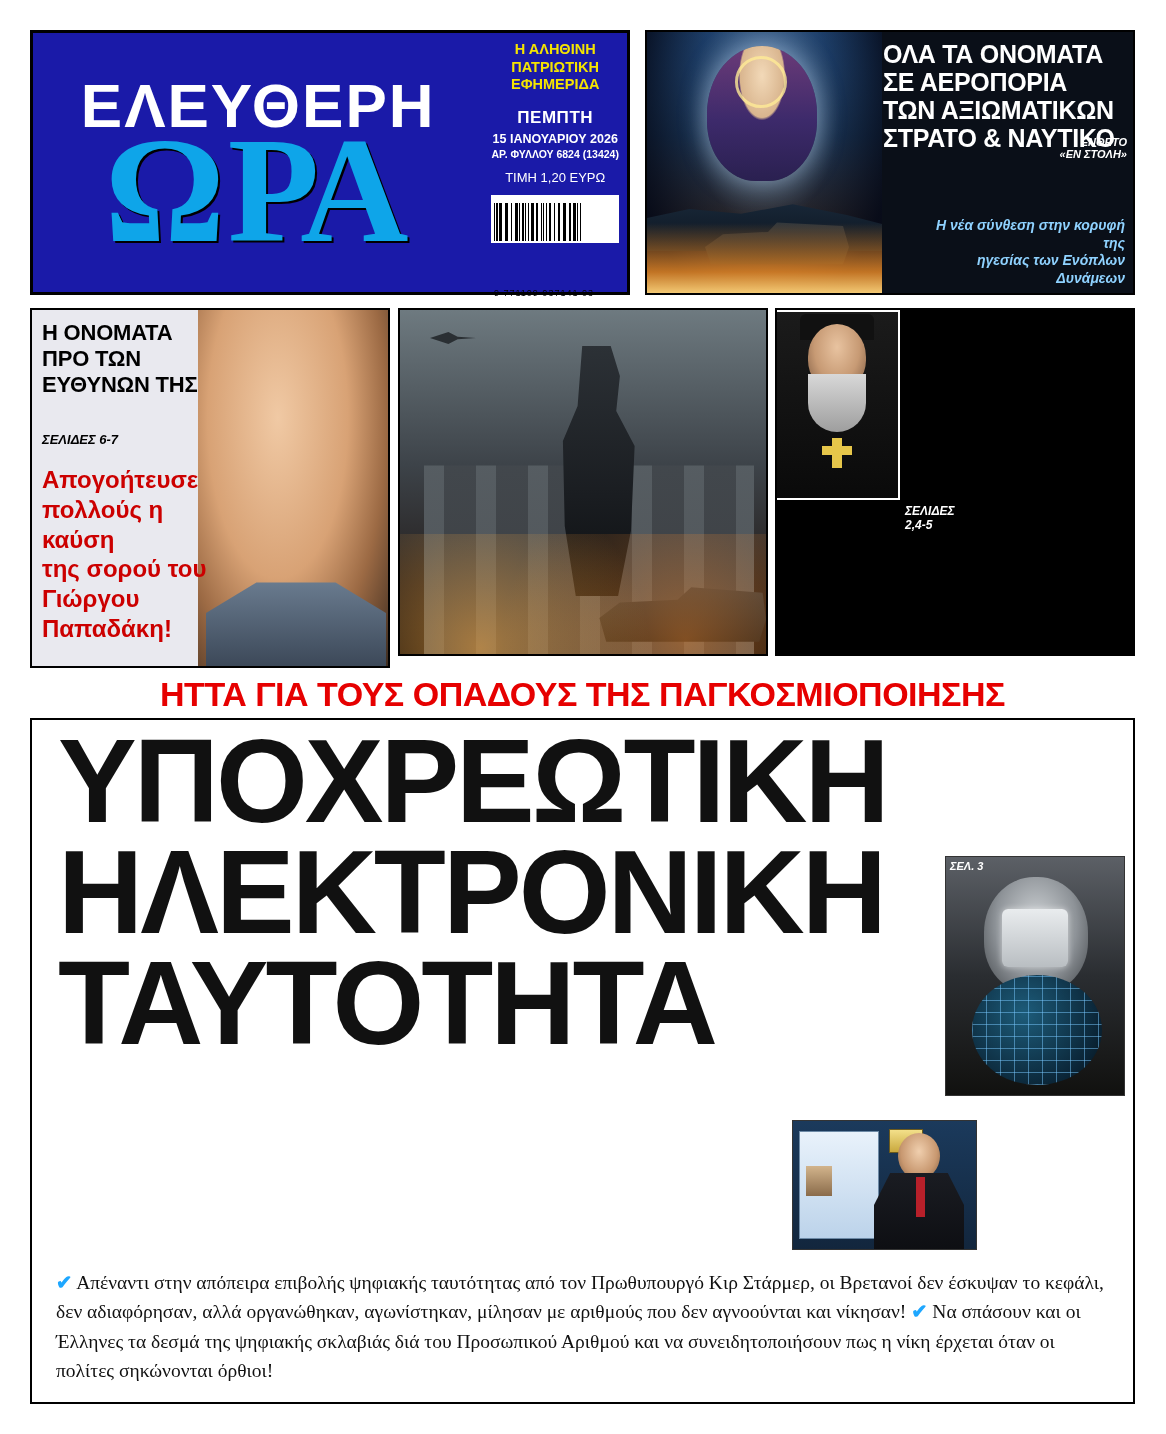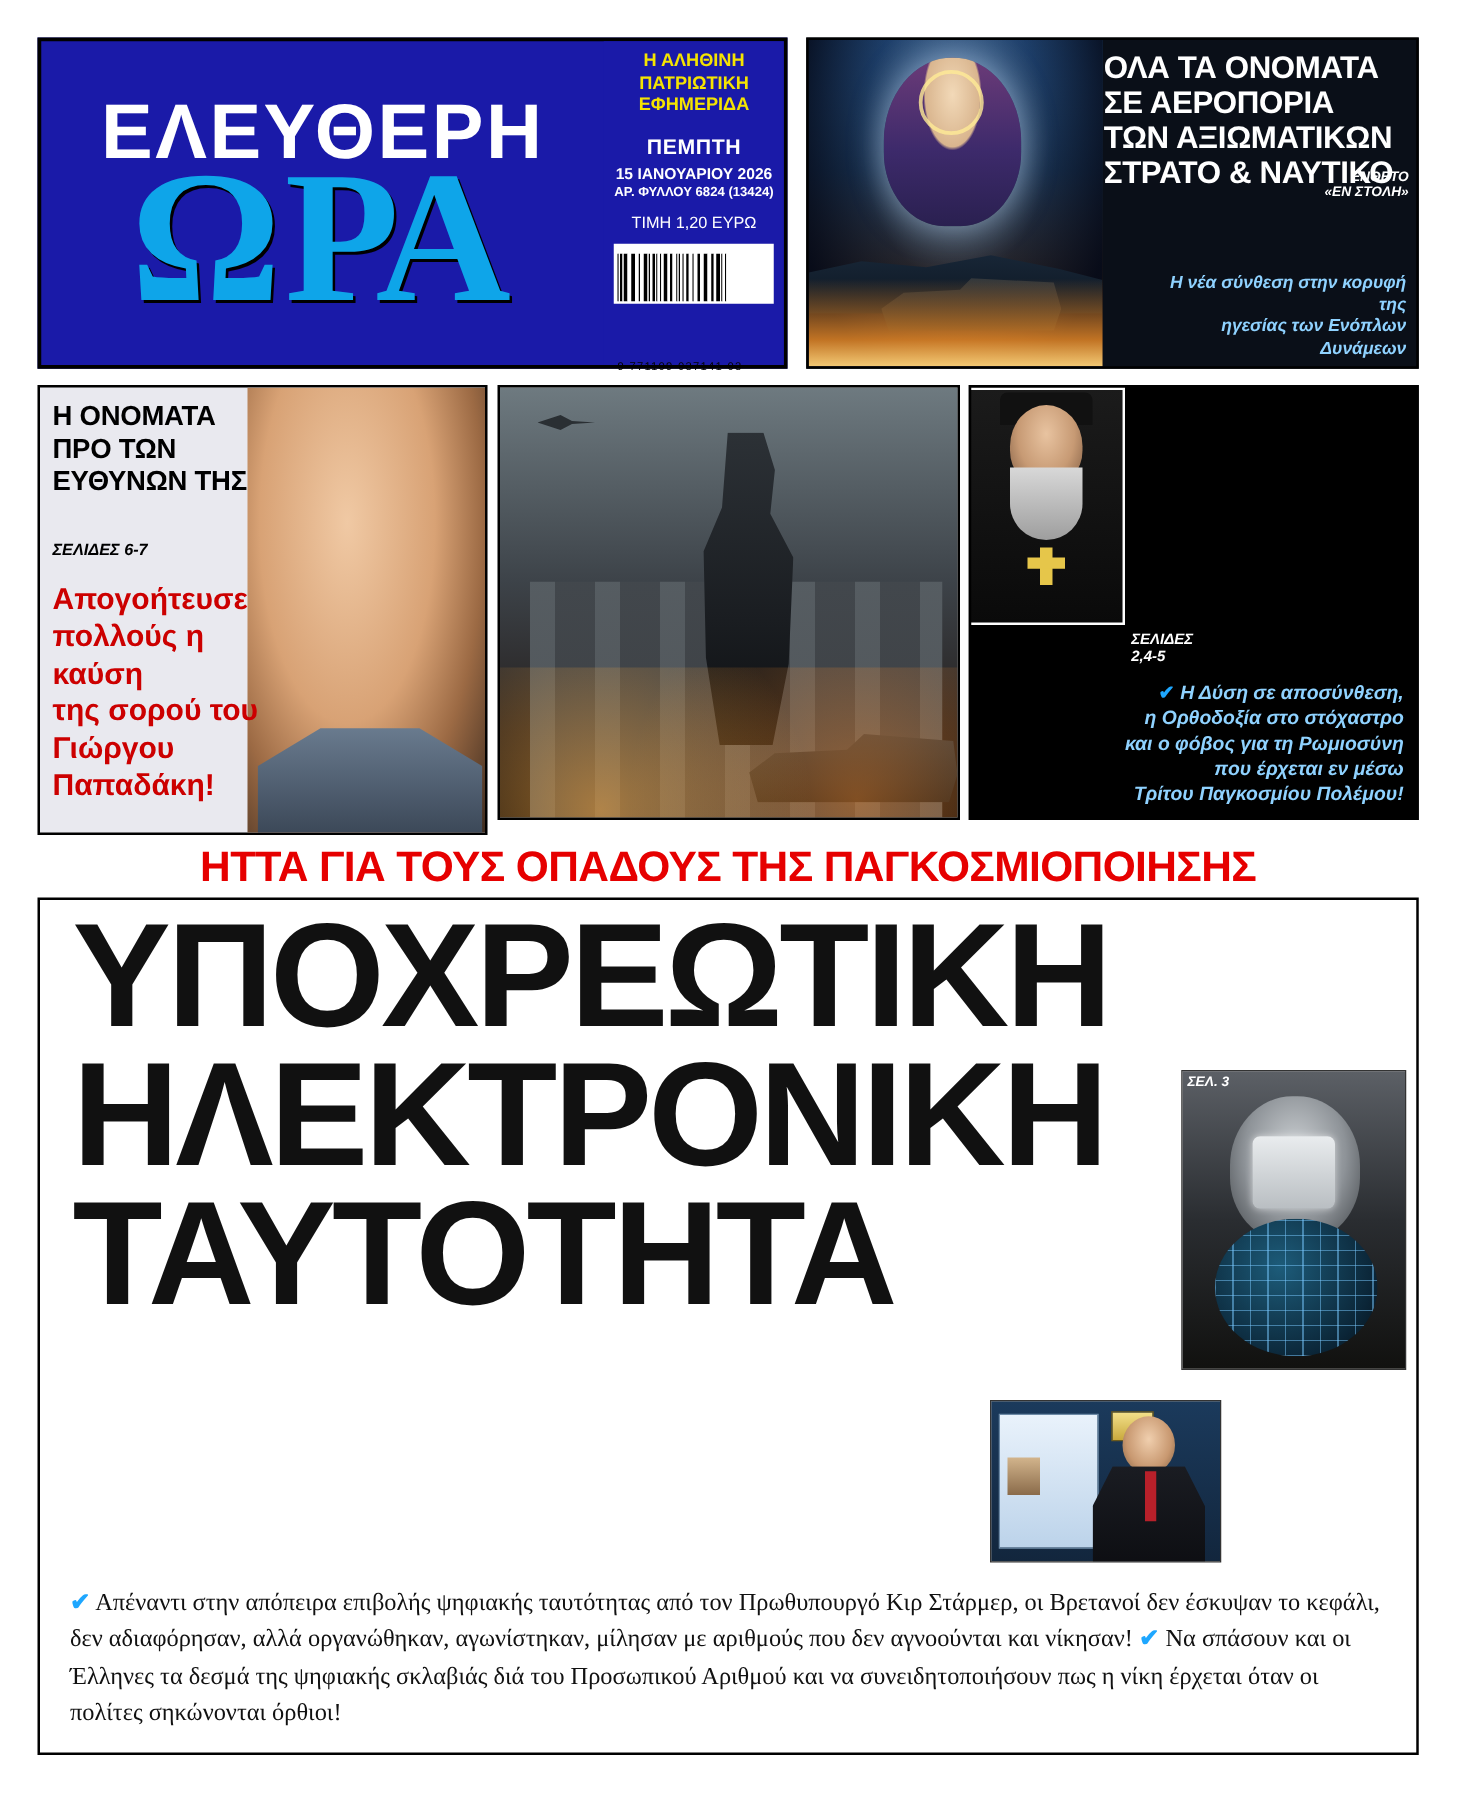--- a/index.html
+++ b/index.html
@@ -436,30 +436,20 @@
       <div class="bishop">
         <div class="hat"></div>
         <div class="face"></div>
         <div class="beard"></div>
         <div class="cross"></div>
       </div>
       <div class="selides">
         <div>ΣΕΛΙΔΕΣ</div>
         <div>2,4-5</div>
       </div>
-      <div class="lead">
-        <div>
-          <span class="tick">✔</span>
-          <span>Η Δύση σε αποσύνθεση,</span>
-        </div>
-        <div>η Ορθοδοξία στο στόχαστρο</div>
-        <div>και ο φόβος για τη Ρωμιοσύνη</div>
-        <div>που έρχεται εν μέσω</div>
-        <div>Τρίτου Παγκοσμίου Πολέμου!</div>
-      </div>
     </div>
   </div>
 
   <div class="redband">ΗΤΤΑ ΓΙΑ ΤΟΥΣ ΟΠΑΔΟΥΣ ΤΗΣ ΠΑΓΚΟΣΜΙΟΠΟΙΗΣΗΣ</div>
 
   <div class="mainbox">
     <div class="headline">
       <div>ΥΠΟΧΡΕΩΤΙΚΗ</div>
       <div>ΗΛΕΚΤΡΟΝΙΚΗ</div>
       <div>ΤΑΥΤΟΤΗΤΑ</div>

